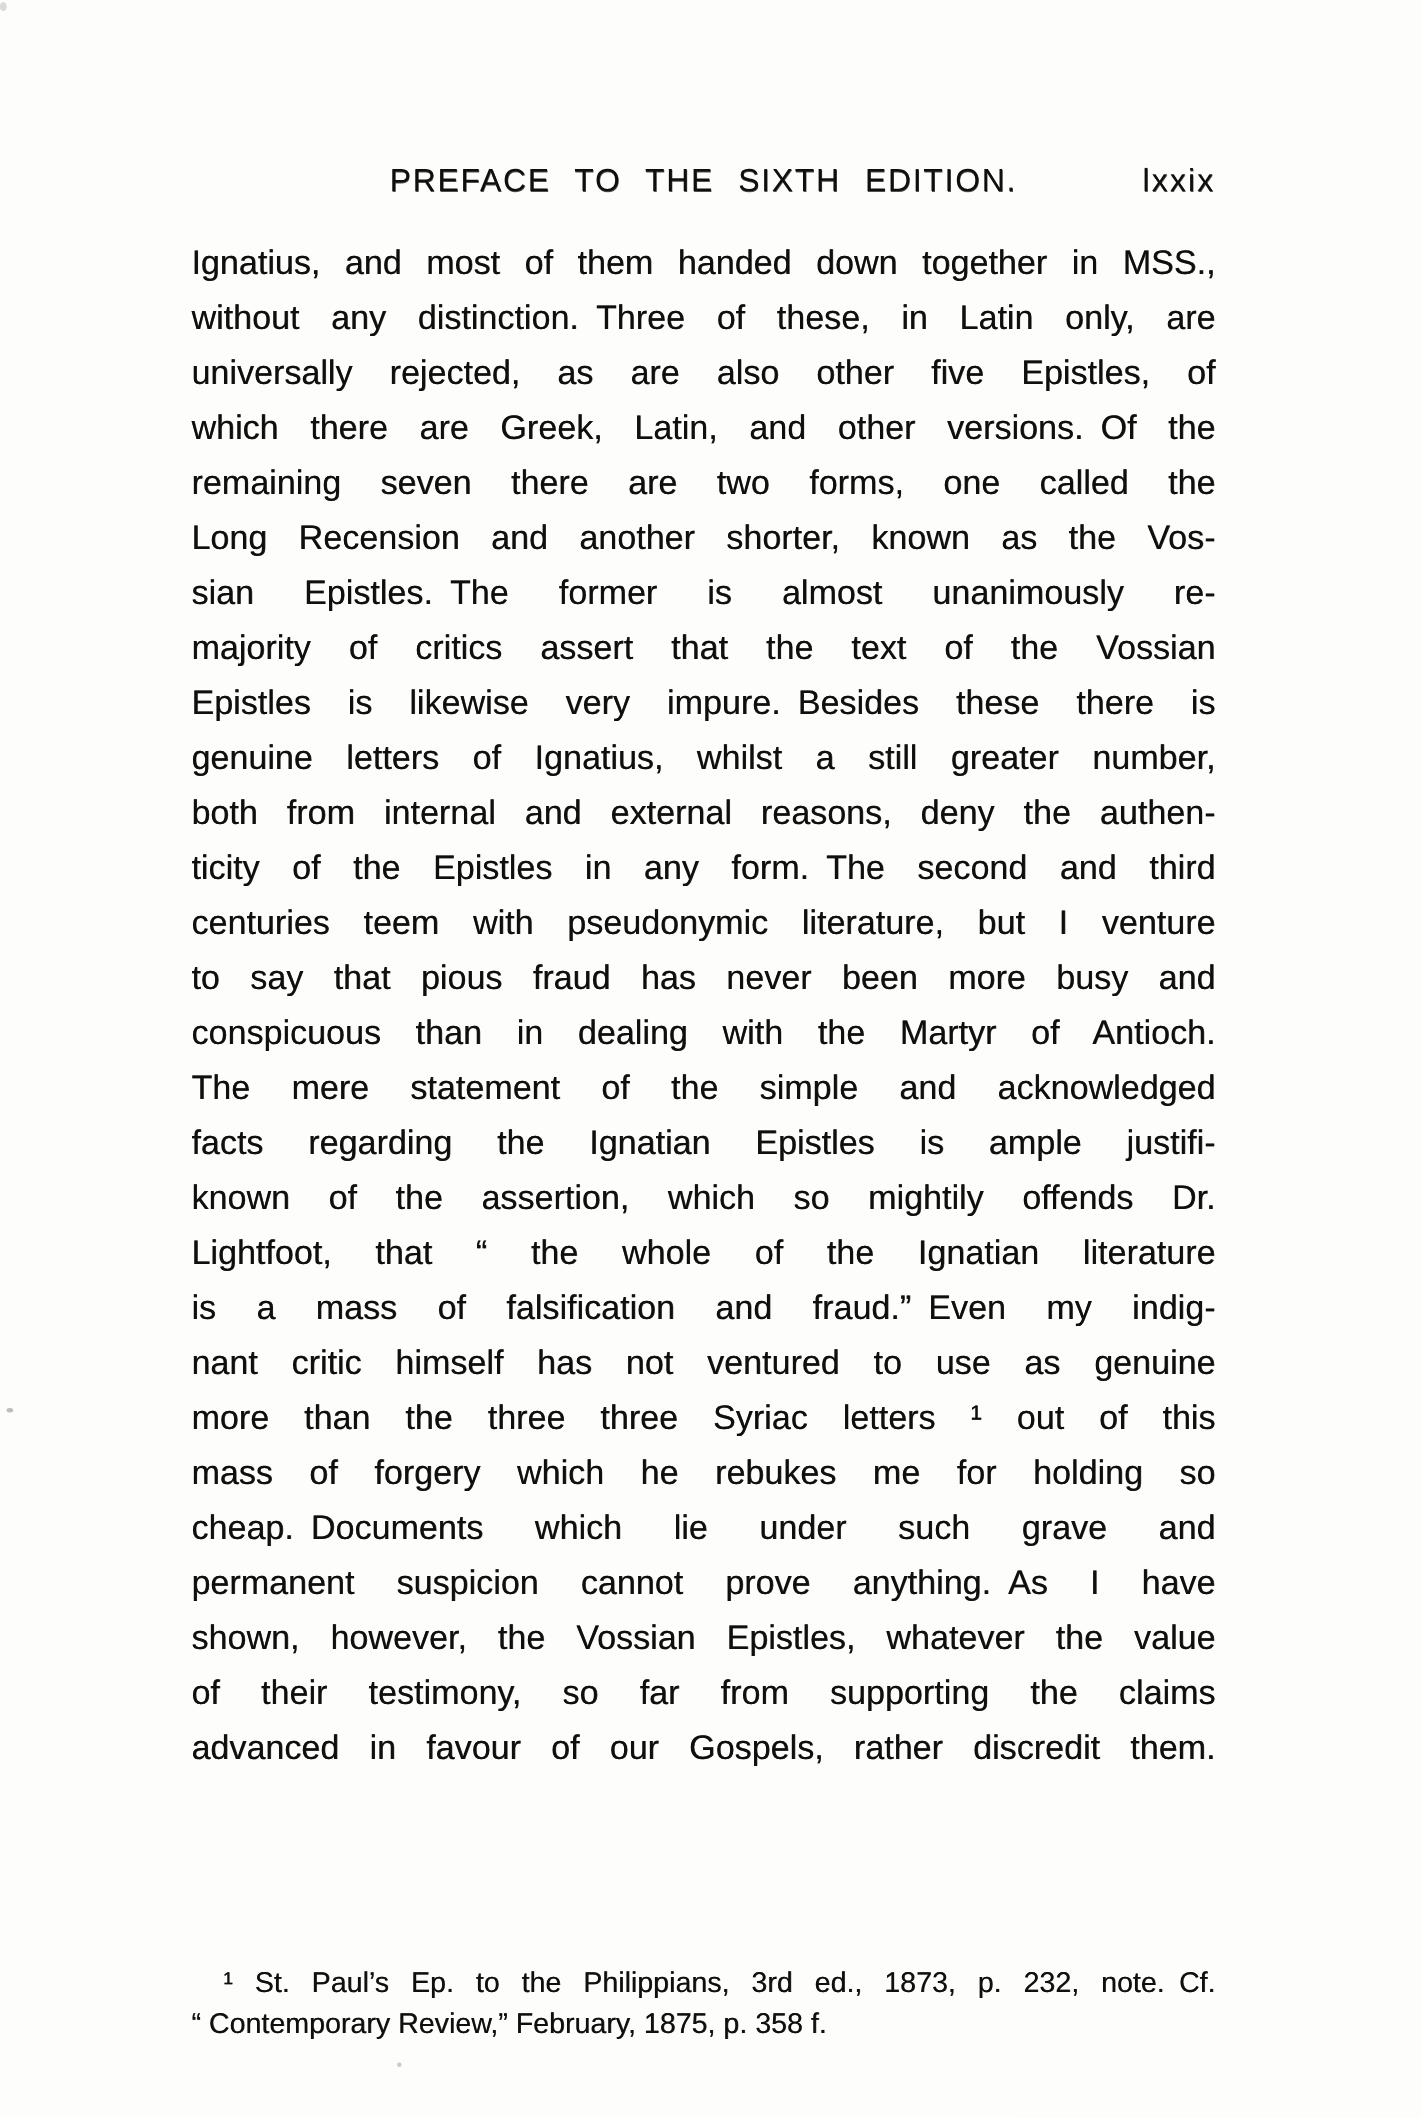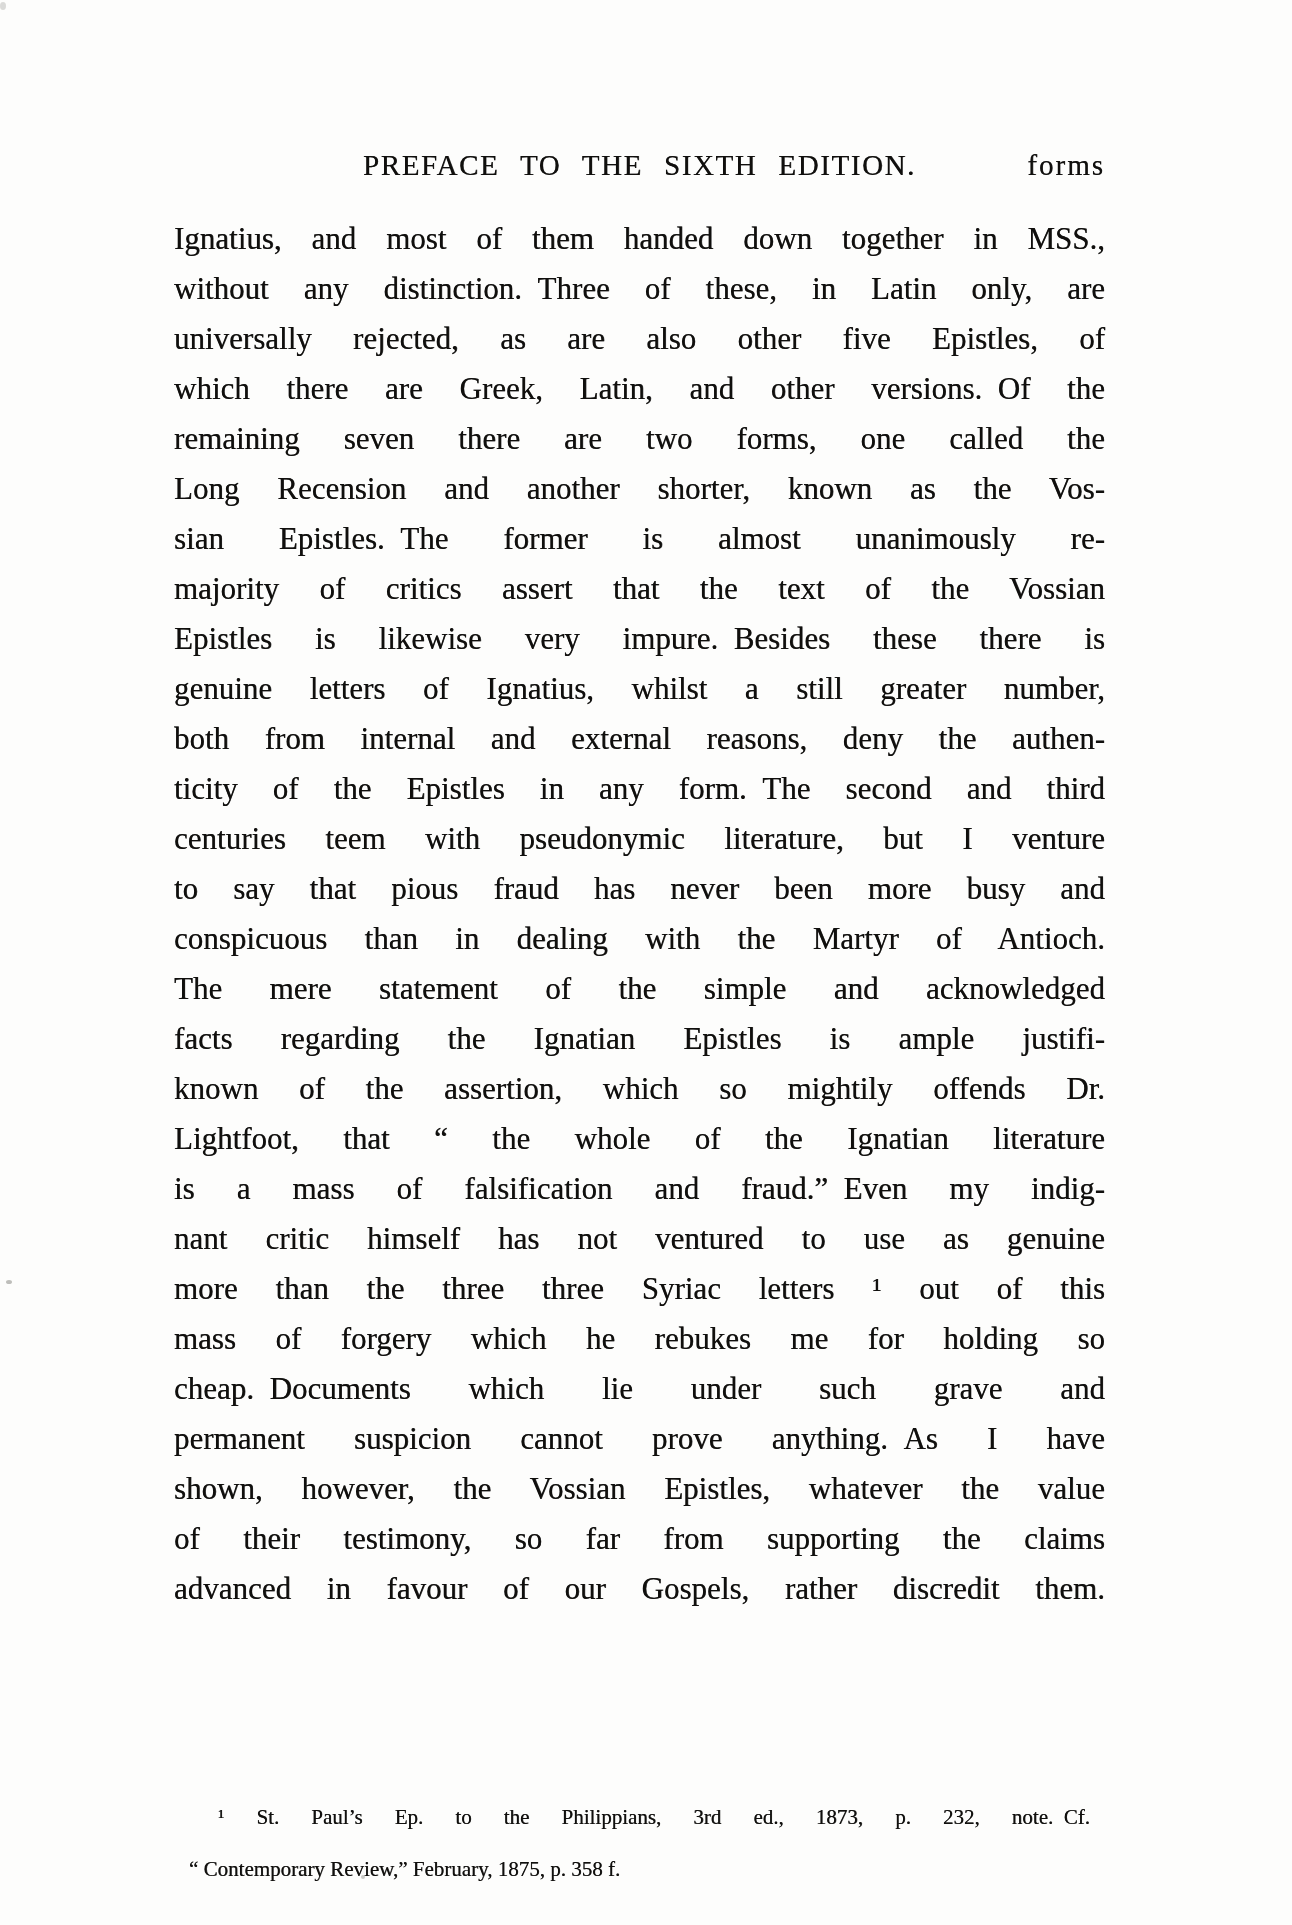--- a/index.html
+++ b/index.html
@@ -2,21 +2,21 @@
 <html><head>
 <meta charset="utf-8">
 <style>
   html, body { margin: 0; padding: 0; background: #ffffff; }
   .page {
     position: relative;
     width: 1292px;
     height: 1925px;
     background: #fdfdfc;
     color: #100f0d;
-    font-family: Liberation Serif, serif;
+    font-family: Liberation Sans, sans-serif;
     overflow: hidden;
     text-shadow: 0.35px 0.35px 0.45px rgba(12,12,12,0.72);
   }
   .running-head {
     position: absolute;
     left: 174px;
     top: 150px;
     width: 931px;
     height: 32px;
     line-height: 30px;
@@ -48,22 +48,22 @@
     text-align: justify;
     text-align-last: justify;
   }
   .footnote {
     position: absolute;
     left: 174px;
     top: 1784px;
     width: 931px;
   }
   .fn-line {
-    margin: 15px;
-    font-size: 21px;
+    margin: 0;
+    font-size: 26px;
     line-height: 37px;
     text-align: left;
   }
   .fn-first {
     text-indent: 29px;
     text-align: justify;
     text-align-last: justify;
   }
   .speck {
     position: absolute;
@@ -74,21 +74,21 @@
   .speck-b { left: 361px; top: 1875px; width: 4px; height: 4px; opacity: 0.45; }
   .speck-c { left: 0px;   top: 2px;    width: 6px; height: 8px; opacity: 0.30; }
 </style>
 </head>
 <body>
 
 <div class="page">
 
   <header class="running-head">
     <span class="head-title">PREFACE TO THE SIXTH EDITION.</span>
-    <span class="folio">forms</span>
+    <span class="folio">lxxix</span>
   </header>
 
   <main class="text-block">
     <p class="line">Ignatius, and most of them handed down together in MSS.,</p>
     <p class="line">without any distinction. Three of these, in Latin only, are</p>
     <p class="line">universally rejected, as are also other five Epistles, of</p>
     <p class="line">which there are Greek, Latin, and other versions. Of the</p>
     <p class="line">remaining seven there are two forms, one called the</p>
     <p class="line">Long Recension and another shorter, known as the Vos-</p>
     <p class="line">sian Epistles. The former is almost unanimously re-</p>

